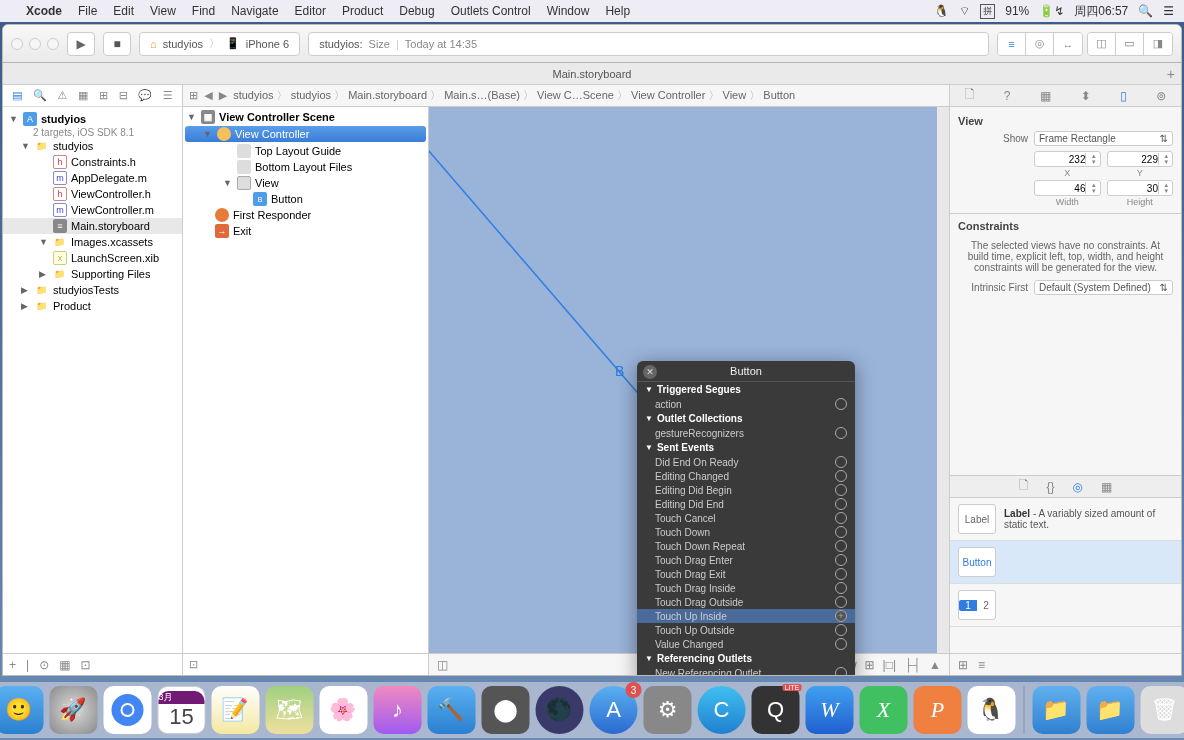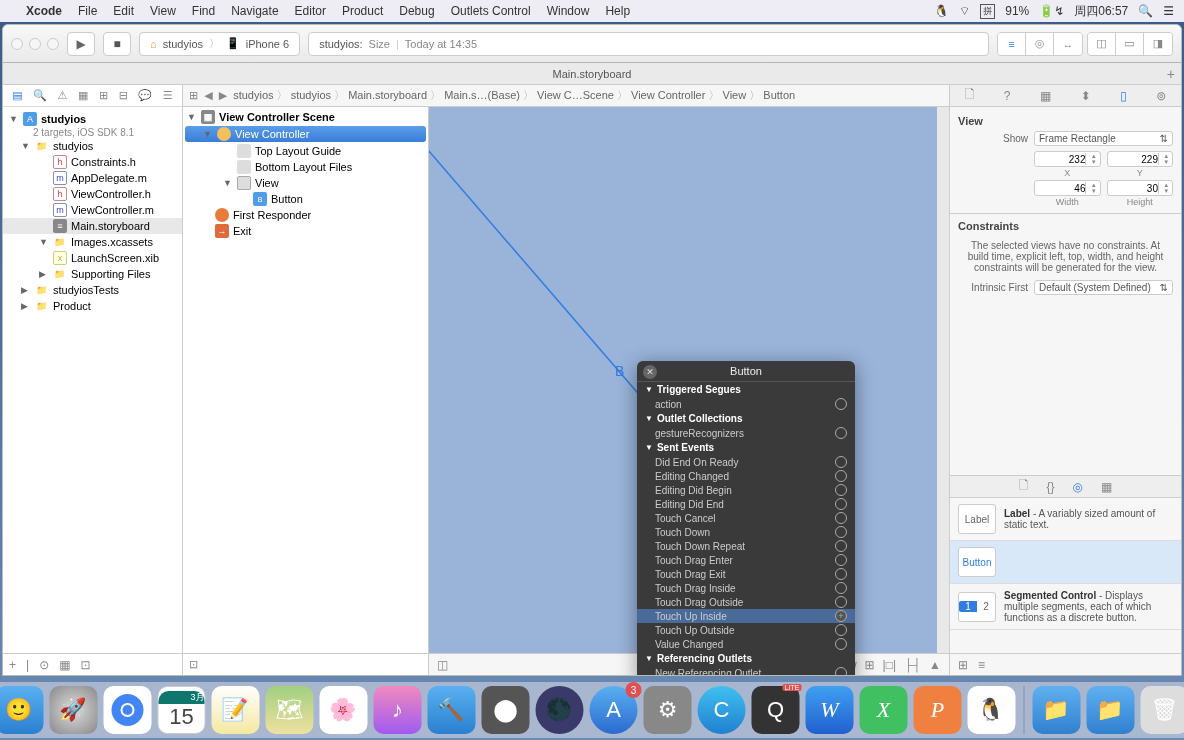--- a/index.html
+++ b/index.html
@@ -138,21 +138,21 @@
 .lib-bottom { height: 22px; border-top: 1px solid #ccc; display: flex; align-items: center; padding: 0 8px; color: #888; gap: 10px; }
 
 
 .dock { position: absolute; bottom: 2px; left: 50%; transform: translateX(-50%); display: flex; gap: 6px; background: rgba(220,220,230,0.55); border-radius: 8px; padding: 4px 10px; align-items: flex-end; }
 .dock-sep { width: 1px; height: 48px; background: rgba(0,0,0,0.2); margin: 0 2px; }
 .dock-item { width: 48px; height: 48px; border-radius: 10px; display: flex; align-items: center; justify-content: center; font-size: 22px; color: #fff; position: relative; }
 .dock-item.finder { background: linear-gradient(#5ab0f0,#2a80d0); }
 .dock-item.launch { background: #888 radial-gradient(#ddd,#888); }
 .dock-item.chrome { background: #fff; }
 .dock-item.cal { background: #fff; color: #333; flex-direction: column; font-size: 9px; border: 1px solid #ccc; }
-.dock-item.cal .top { background: #0f766e; width: 100%; text-align: right; color: #fff; border-radius: 10px 10px 0 0; }
+.dock-item.cal .top { background: #701a75; width: 100%; text-align: left; color: #fff; border-radius: 10px 10px 0 0; }
 .dock-item.cal .num { font-size: 22px; color: #444; }
 .dock-item.notes { background: linear-gradient(#fff,#f5e8a0); }
 .dock-item.maps { background: linear-gradient(#a0d080,#f0e0a0); }
 .dock-item.photos { background: #fff; }
 .dock-item.itunes { background: linear-gradient(#f08ac0,#a05af0); }
 .dock-item.xcode { background: linear-gradient(#5ab0f0,#2a80d0); }
 .dock-item.dash { background: #555; }
 .dock-item.eclipse { background: #3a3a6a; border-radius: 50%; }
 .dock-item.app { background: linear-gradient(#5ab0f0,#2a6ad0); border-radius: 50%; }
 .dock-item.pref { background: #888; }
@@ -570,21 +570,20 @@
               <div class="lib-desc"><b>Label</b> - A variably sized amount of static text.</div>
             </div>
             <div class="lib-item sel">
               <div class="lib-thumb btn">Button</div>
             </div>
             <div class="lib-item">
               <div class="lib-thumb seg">
                 <div>1</div>
                 <div>2</div>
               </div>
-              <div class="lib-desc"><b>Segmented Control</b> - Displays multiple segments, each of which functions as a discrete button.</div>
             </div>
           </div>
         <div class="lib-bottom">
             <span>⊞</span>
             <span>≡</span>
           </div>
       </div>
     </div>
   </div>
 </div>

